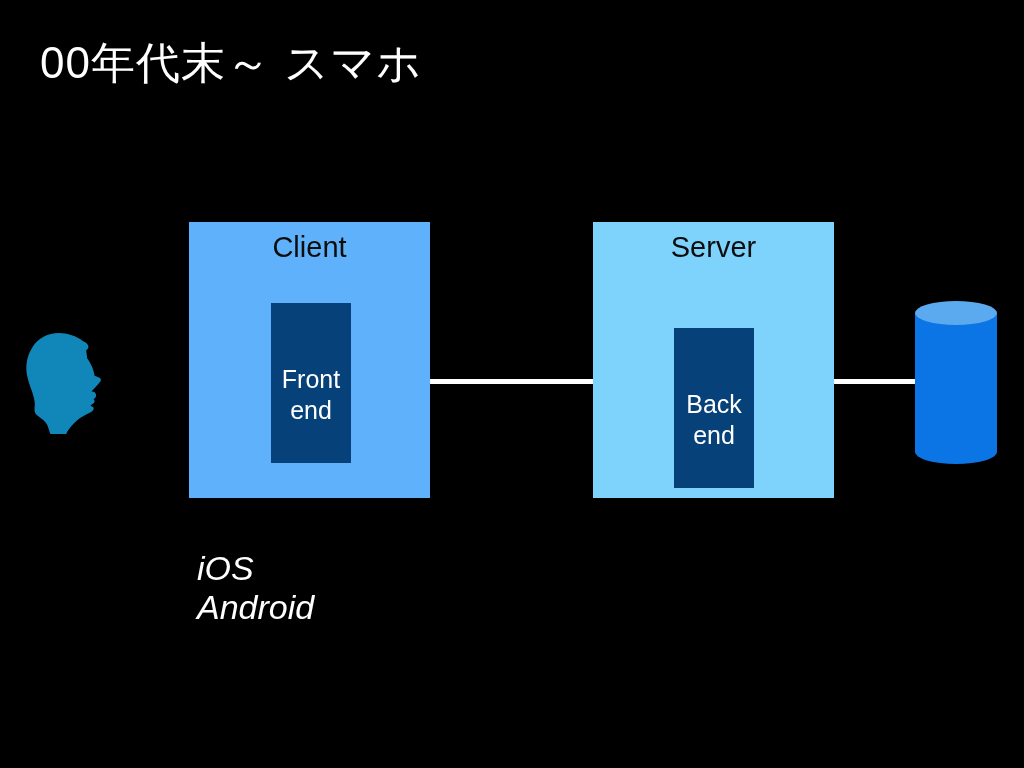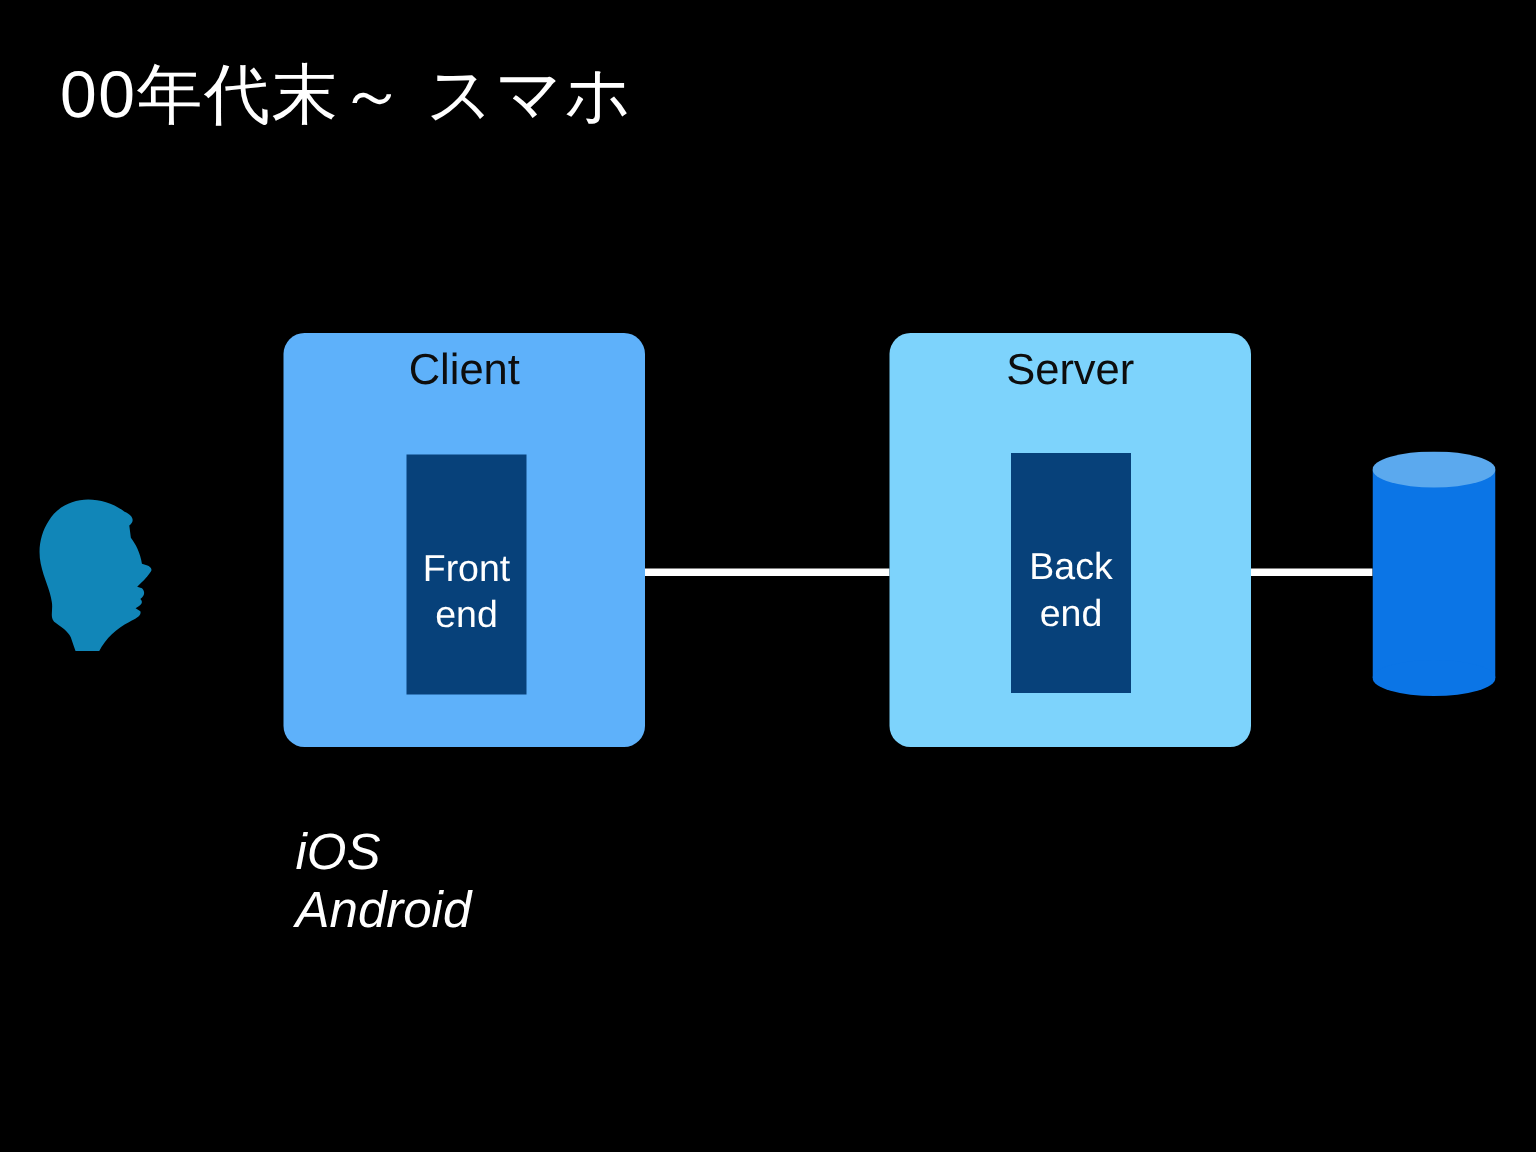--- a/index.html
+++ b/index.html
@@ -18,21 +18,20 @@
     font-size: 44px;
     font-weight: 400;
     letter-spacing: 1px;
     white-space: nowrap;
   }
   .outer-box {
     position: absolute;
     top: 222px;
     width: 241px;
     height: 276px;
-    border-radius: 14px;
   }
   .outer-box.client { left: 189px; }
   .outer-box.server { left: 593px; }
   .box-label {
     position: absolute;
     top: 9px;
     left: 0;
     width: 100%;
     text-align: center;
     font-size: 29px;
@@ -104,21 +103,21 @@
     <div class="inner-box front" style="background-color: rgb(7, 65, 122);">
       <span style="color: rgb(255, 255, 255);">Front</span>
       <span style="color: rgb(255, 255, 255);">end</span>
     </div>
   </div>
 
   <div class="connector c1" style="background-color: rgb(255, 255, 255);"></div>
 
   <div class="outer-box server" style="background-color: #7dd3fc;">
     <div class="box-label" style="color: rgb(13, 13, 13);">Server</div>
-    <div class="inner-box back" style="background-color: rgb(7, 65, 122);">
+    <div class="inner-box back" style="background-color: rgb(7, 65, 122); margin-top: 26px;">
       <span style="color: rgb(255, 255, 255);">Back</span>
       <span style="color: rgb(255, 255, 255);">end</span>
     </div>
   </div>
 
   <div class="connector c2" style="background-color: rgb(255, 255, 255);"></div>
 
   <svg class="db-icon" viewBox="0 0 82 163" preserveAspectRatio="none" aria-hidden="true">
     <rect x="0" y="12" width="82" height="139" fill="#0B75E6"></rect>
     <ellipse cx="41" cy="151" rx="41" ry="12" fill="#0B75E6"></ellipse>

